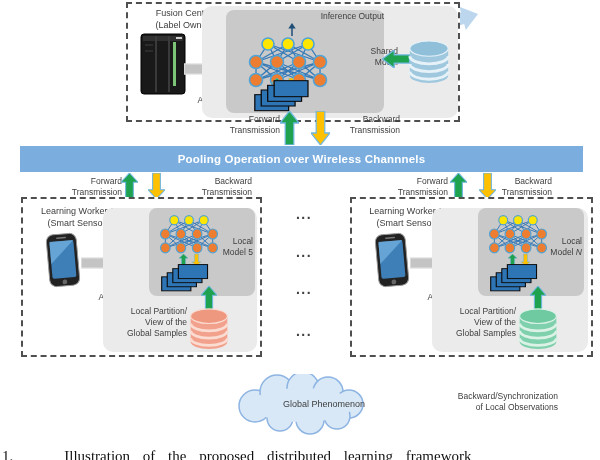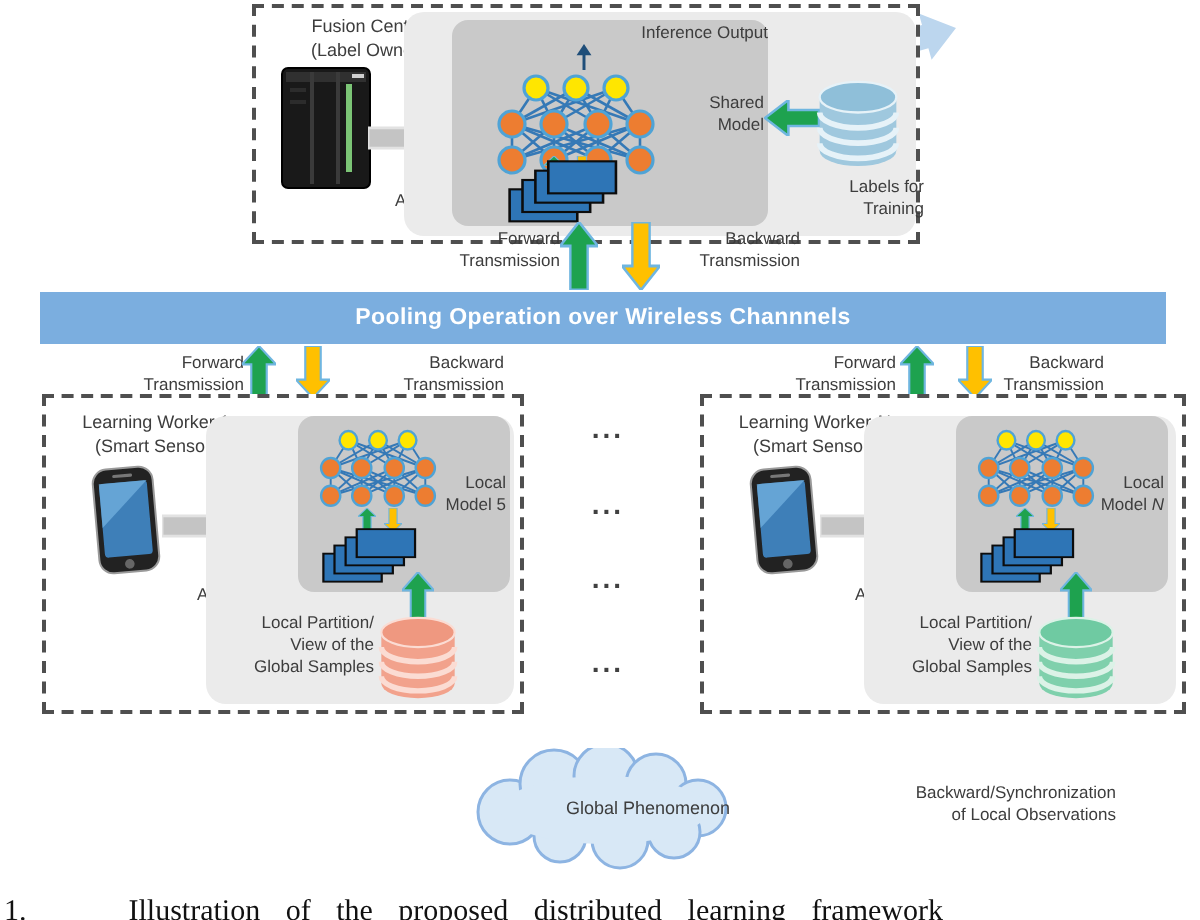--- a/index.html
+++ b/index.html
@@ -134,44 +134,40 @@
         <div class="abs fitsvg" style="left:28px;top:70px;width:58px;height:32px;">
   <svg viewBox="0 0 72 48" preserveAspectRatio="none">
     <g stroke="#0c0c0c" stroke-width="1.6" fill="#2E75B6">
       <rect x="1" y="22" width="42" height="24"></rect>
       <rect x="9" y="15" width="42" height="24"></rect>
       <rect x="17" y="8" width="42" height="24"></rect>
       <rect x="25" y="1" width="42" height="24"></rect>
     </g>
   </svg>
 </div>
-        <div class="abs lbl" style="left:112px;top:36px;width:44px;">
+        <div class="abs lbl" style="left:128px;top:36px;width:44px;">
           <div>Shared</div>
           <div>Model</div>
         </div>
       </div>
 
       <div class="abs" style="left:180px;top:44px;width:28px;height:18px;">
         <svg viewBox="0 0 30 20" width="28" height="18">
           <polygon points="0,10 13,0 13,5.5 30,5.5 30,14.5 13,14.5 13,20" fill="#1EA24F" stroke="#6FB6E0" stroke-width="1.4"></polygon>
         </svg>
       </div>
       <div class="abs fitsvg db-blue" style="left:204px;top:34px;width:46px;height:44px;">
   <svg viewBox="0 0 48 46" preserveAspectRatio="none">
     <path d="M4,9 v28 a20,8 0 0 0 40,0 V9" fill="var(--db-body)"></path>
     <path d="M4,17 a20,8 0 0 0 40,0" stroke="var(--db-band)" stroke-width="3" fill="none"></path>
     <path d="M4,25 a20,8 0 0 0 40,0" stroke="var(--db-band)" stroke-width="3" fill="none"></path>
     <path d="M4,33 a20,8 0 0 0 40,0" stroke="var(--db-band)" stroke-width="3" fill="none"></path>
     <ellipse cx="24" cy="9" rx="20" ry="8" fill="var(--db-top)" stroke="var(--db-band)" stroke-width="1.2"></ellipse>
   </svg>
 </div>
-      <div class="abs lbl" style="left:192px;top:82px;width:68px;">
-        <div>Labels for</div>
-        <div>Training</div>
-      </div>
     </div>
   </div>
 
   <div class="abs lbl" style="left:218px;top:114px;width:62px;">
     <div>Forward</div>
     <div>Transmission</div>
   </div>
   <div class="abs fitsvg" style="left:280px;top:111px;width:19px;height:34px;">
   <svg viewBox="0 0 22 34" preserveAspectRatio="none">
     <polygon points="11,0 22,12 16,12 16,34 6,34 6,12 0,12" fill="#1EA24F" stroke="#6FB6E0" stroke-width="1.4"></polygon>

